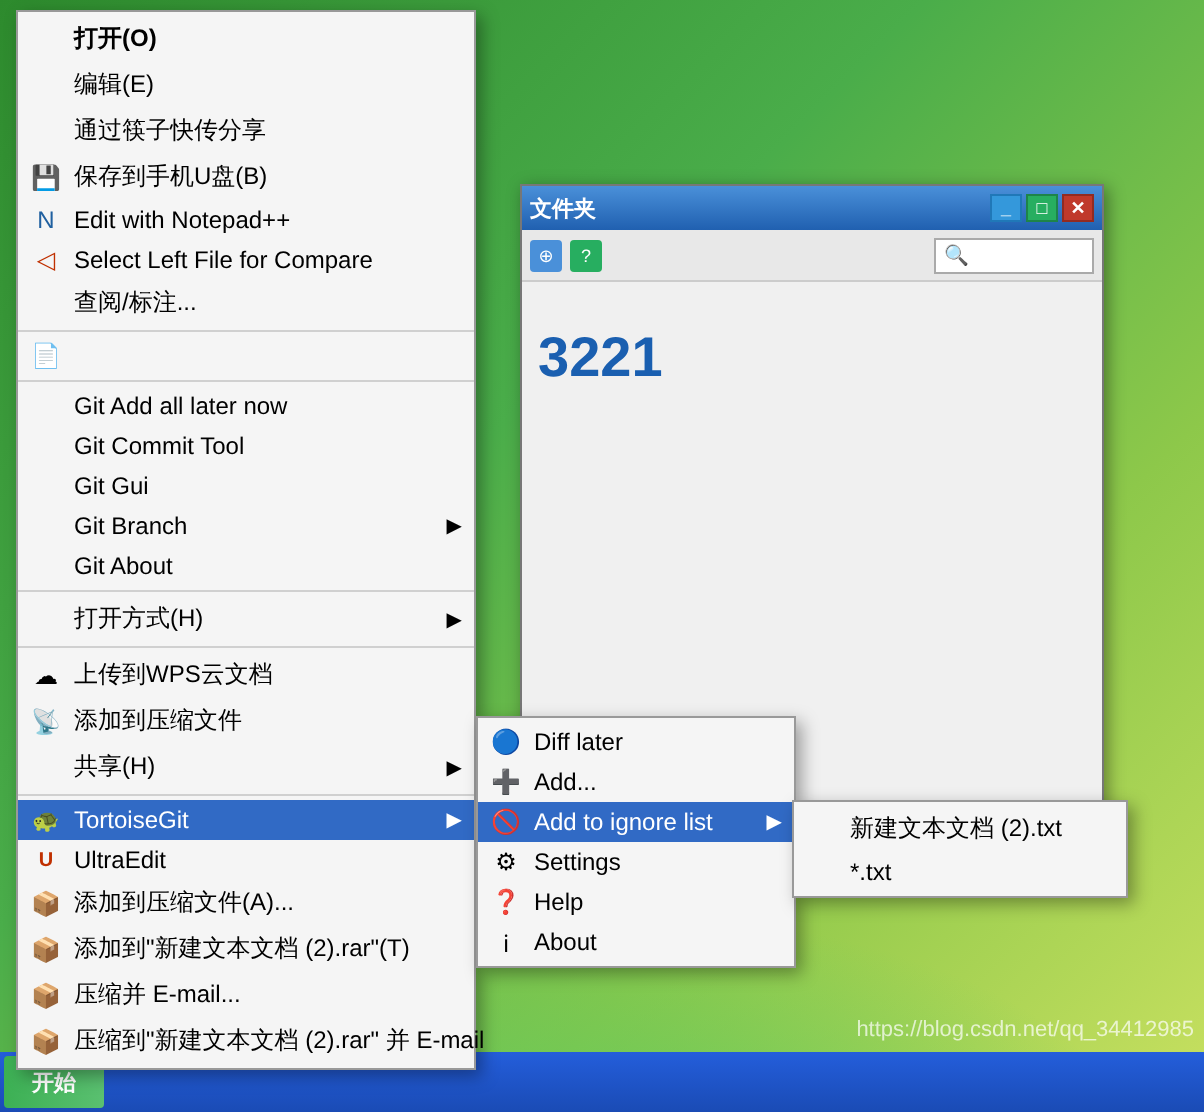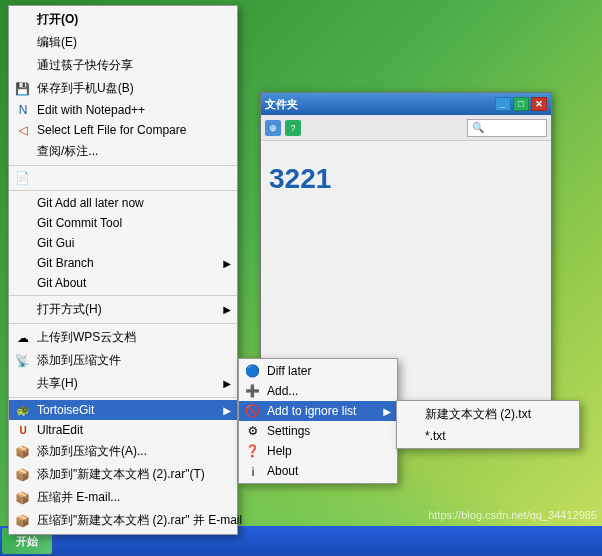--- a/index.html
+++ b/index.html
@@ -177,21 +177,21 @@
       box-shadow: 3px 3px 8px rgba(0,0,0,0.35);
       z-index: 200;
       padding: 2px 0;
     }
 
     
     .submenu-ignore {
       position: absolute;
       top: 400px;
       left: 396px;
-      width: 184px;
+      width: 168px;
       background: #f5f5f5;
       border: 1px solid #999;
       box-shadow: 3px 3px 8px rgba(0,0,0,0.35);
       z-index: 300;
       padding: 2px 0;
     }
 
     
     .watermark {
       position: absolute;

